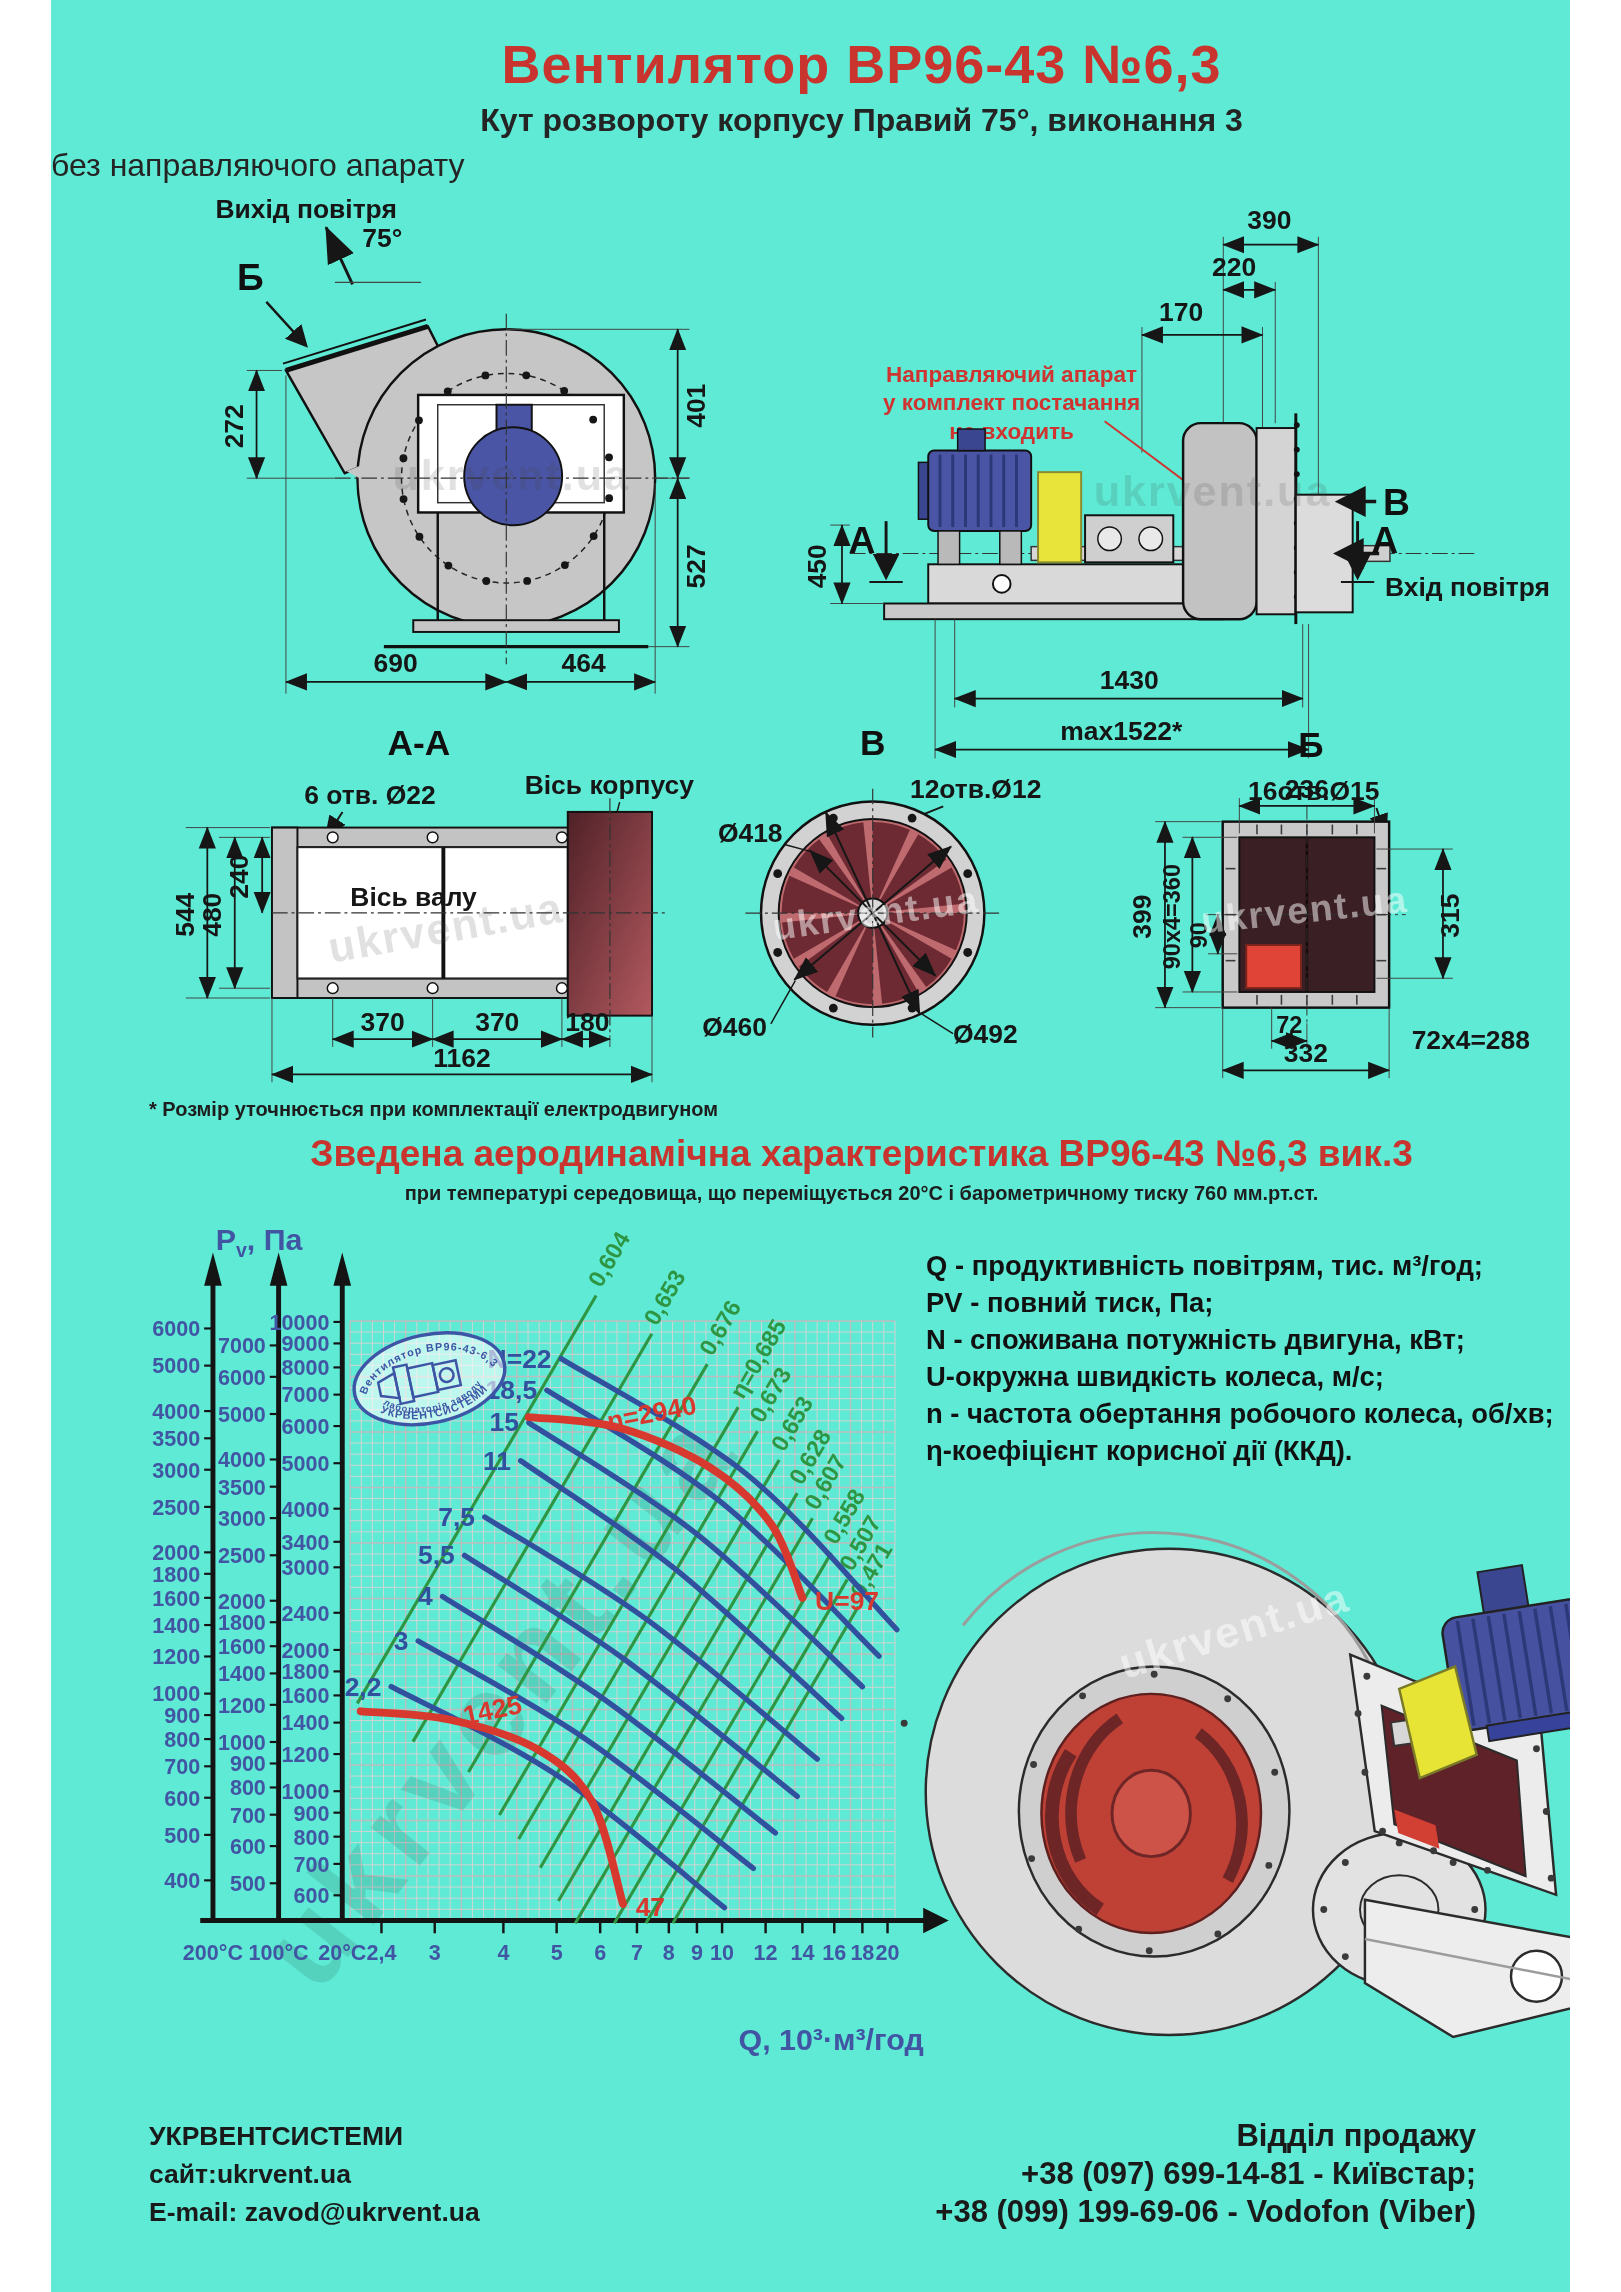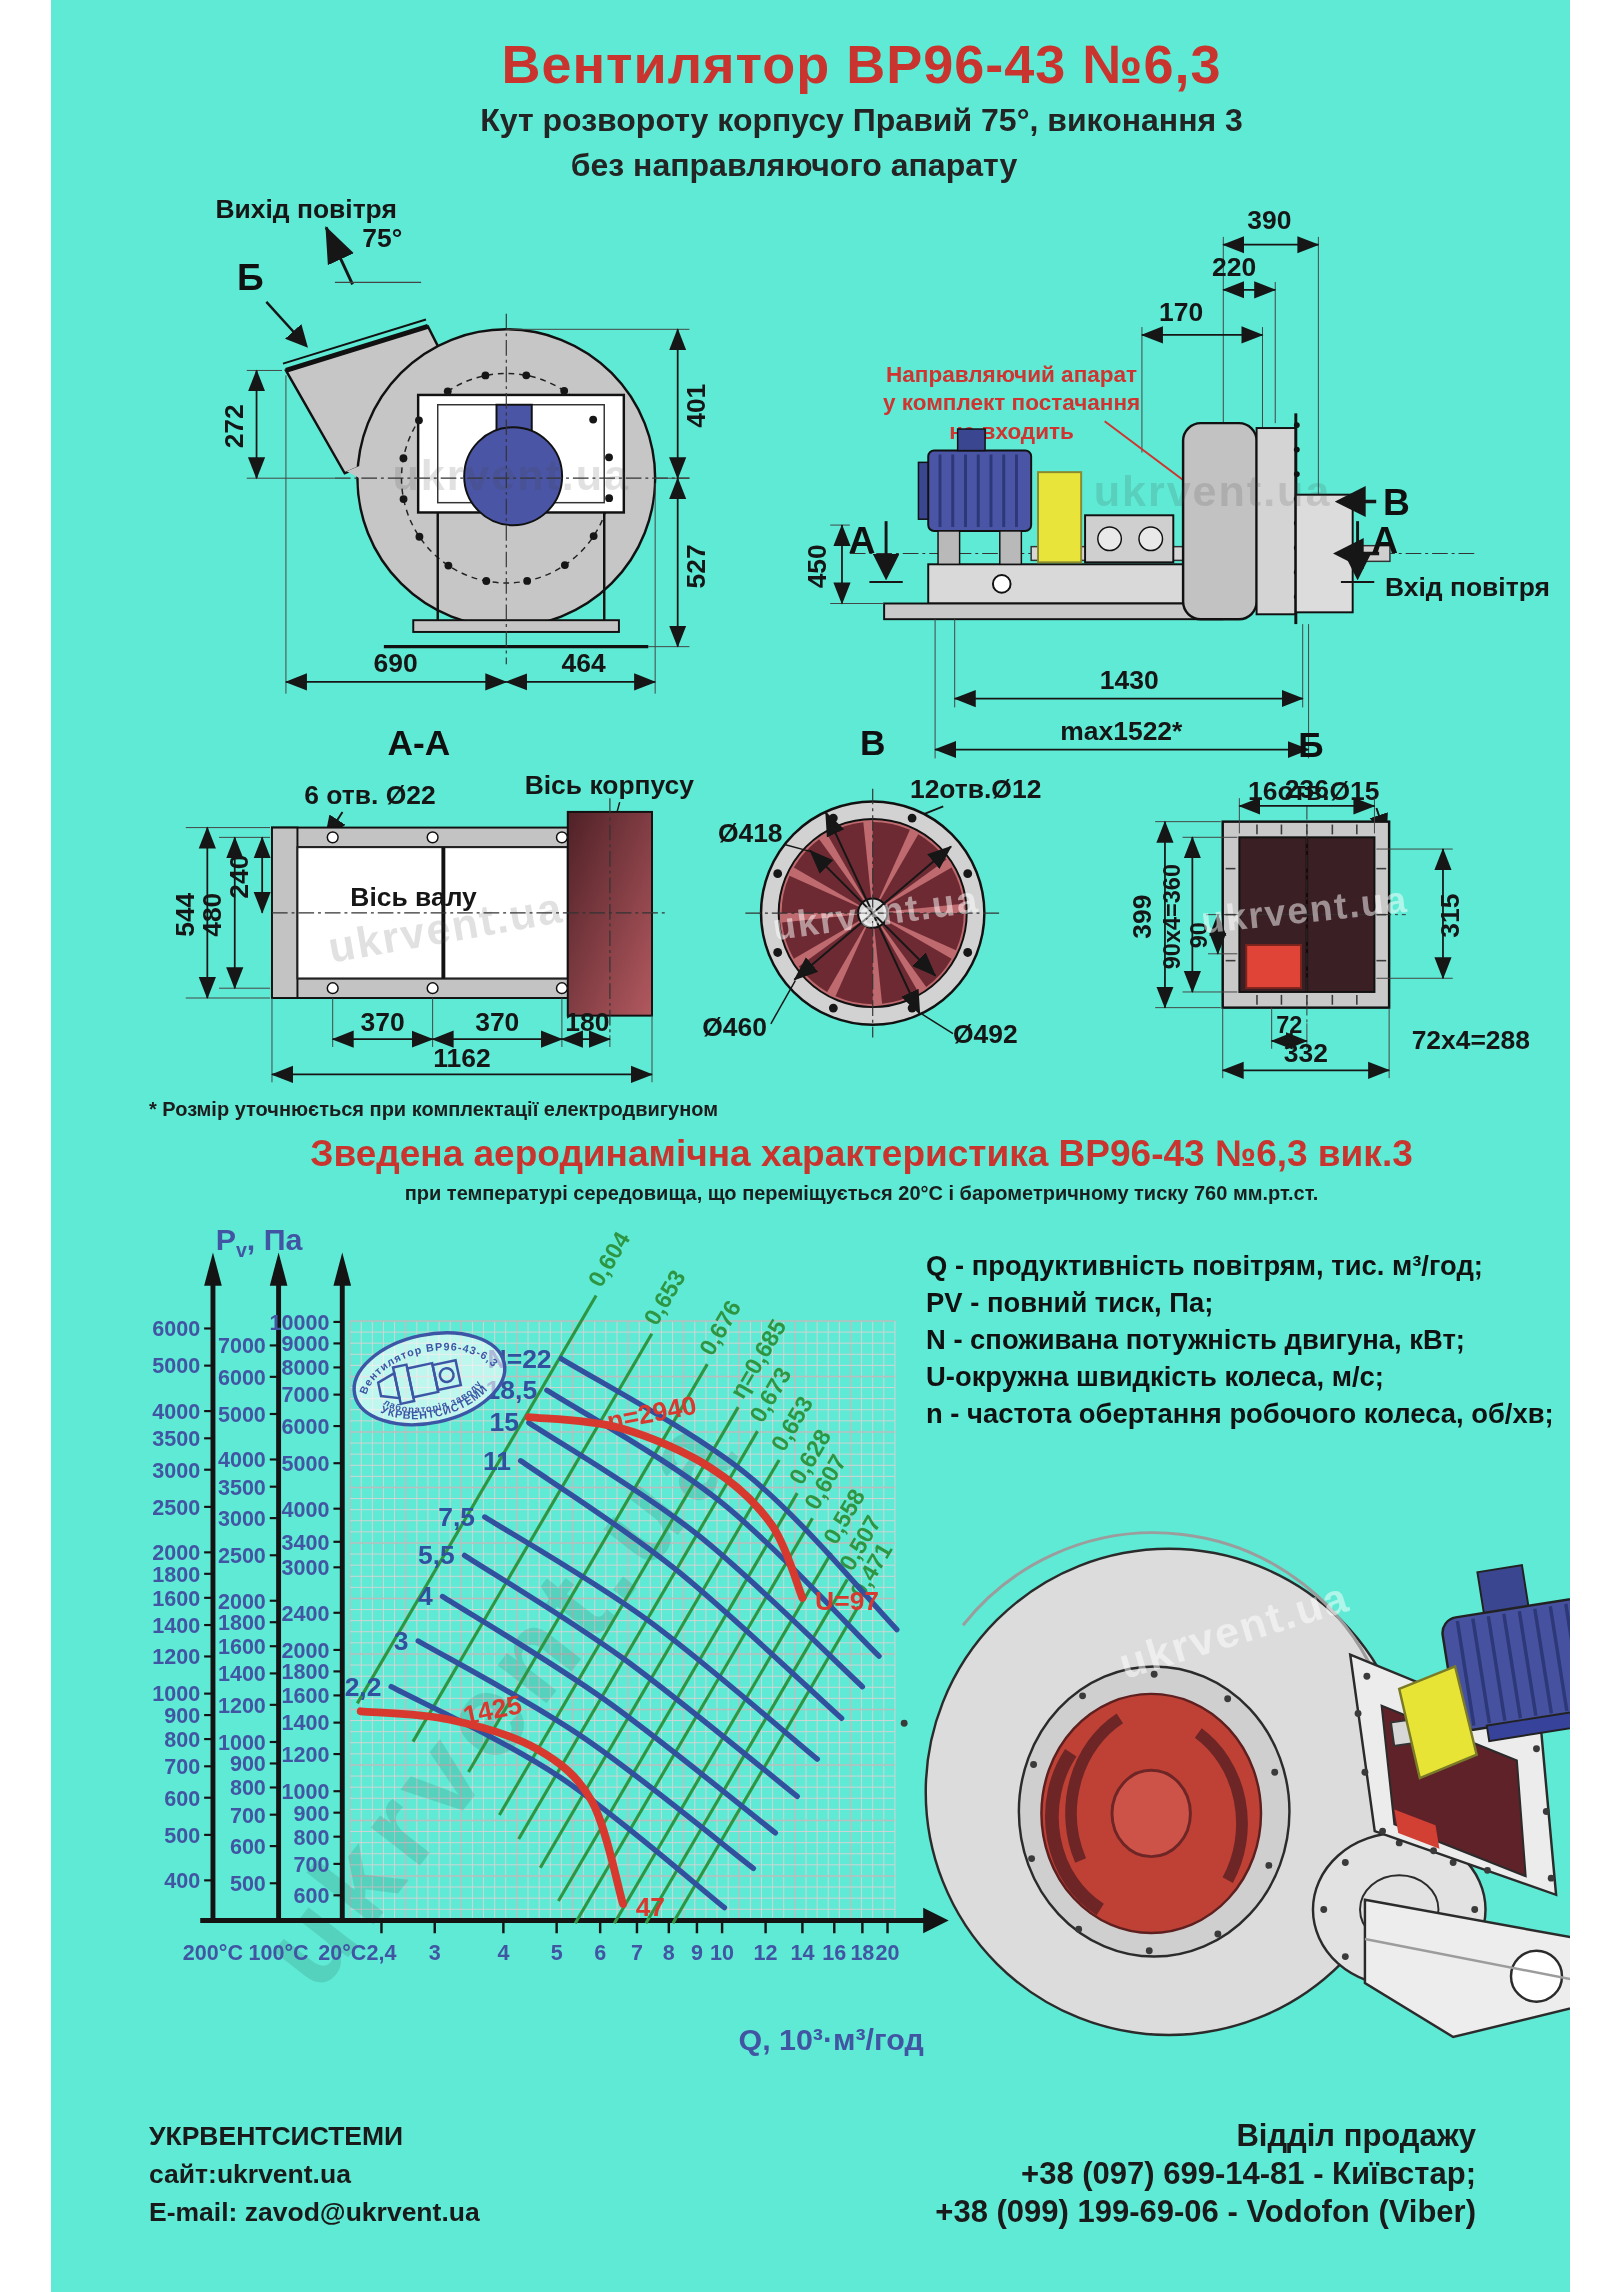--- a/index.html
+++ b/index.html
@@ -2,21 +2,21 @@
 <html><head>
 <meta charset="utf-8">
 <style>
 *{margin:0;padding:0;box-sizing:border-box}
 html,body{background:#ffffff}
 body{font-family:"Liberation Sans",sans-serif}
 .page{position:relative;width:1519px;height:2293px;background:#5eead4;margin:0 auto;overflow:hidden}
 .abs{position:absolute}
 .title{top:33px;left:0;width:1621px;text-align:center;font-size:54px;font-weight:bold;color:#c9352e;letter-spacing:1px}
 .sub1{top:102px;left:0;width:1621px;text-align:center;font-size:32px;font-weight:bold;color:#242424}
-.sub2{top:147px;left:13px;width:1460px;text-align:center;font-size:32px;font-weight:bold;color:#242424}
+.sub2{top:147px;left:0;width:1460px;text-align:left;font-size:32px;font-weight:normal;color:#242424}
 .footnote{left:98px;top:1098px;font-size:20px;font-weight:bold;color:#1d1d1d}
 .h2red{top:1133px;left:0;width:1621px;text-align:center;font-size:37px;font-weight:bold;color:#c9352e}
 .h2sub{top:1182px;left:0;width:1621px;text-align:center;font-size:20px;font-weight:bold;color:#1d1d1d}
 .legend{left:875px;top:1247px;width:686px;font-size:27.4px;font-weight:bold;color:#111;line-height:37px}
 .footerL{left:98px;top:2117px;font-size:26.5px;font-weight:bold;color:#1a1a1a;line-height:38px}
 .footerR{right:94px;top:2117px;font-size:31px;font-weight:bold;color:#1a1a1a;line-height:38px;text-align:right}
 svg{position:absolute;overflow:visible}
 svg text{font-family:"Liberation Sans",sans-serif}
 .dtxt{font-size:27px;font-weight:bold;fill:#161616}
 .dsml{font-size:24px;font-weight:bold;fill:#161616}
@@ -748,20 +748,21 @@
         </g>
       </g>
     </svg>
 
   <div class="abs legend">
     <div>Q - продуктивність повітрям, тис. м³/год;</div>
     <div>PV - повний тиск, Па;</div>
     <div>N - споживана потужність двигуна, кВт;</div>
     <div>U-окружна швидкість колеса, м/с;</div>
     <div>n - частота обертання робочого колеса, об/хв;</div>
+    <div>η-коефіцієнт корисної дії (ККД).</div>
   </div>
 
   <svg id="d-3d" style="left:853px;top:1488px" width="765" height="598" viewBox="0 0 780 610">
     <g>
       <circle cx="270" cy="310" r="248" fill="#dcdcdc" stroke="#2b2b2b" stroke-width="2.5"></circle>
       <path d="M60,140 A248,248 0 0 1 480,190" fill="none" stroke="#9c9c9c" stroke-width="3"></path>
       <ellipse cx="255" cy="330" rx="138" ry="148" fill="#cfcfcf" stroke="#2b2b2b" stroke-width="2.5"></ellipse>
       <ellipse cx="252" cy="332" rx="112" ry="122" fill="#bf4136" stroke="#5e1f1f" stroke-width="2.5"></ellipse>
       <path d="M170,270 A95,108 0 0 0 200,430" fill="none" stroke="#6e2526" stroke-width="14"></path>
       <path d="M220,235 A100,112 0 0 0 180,380" fill="none" stroke="#6e2526" stroke-width="12"></path>

